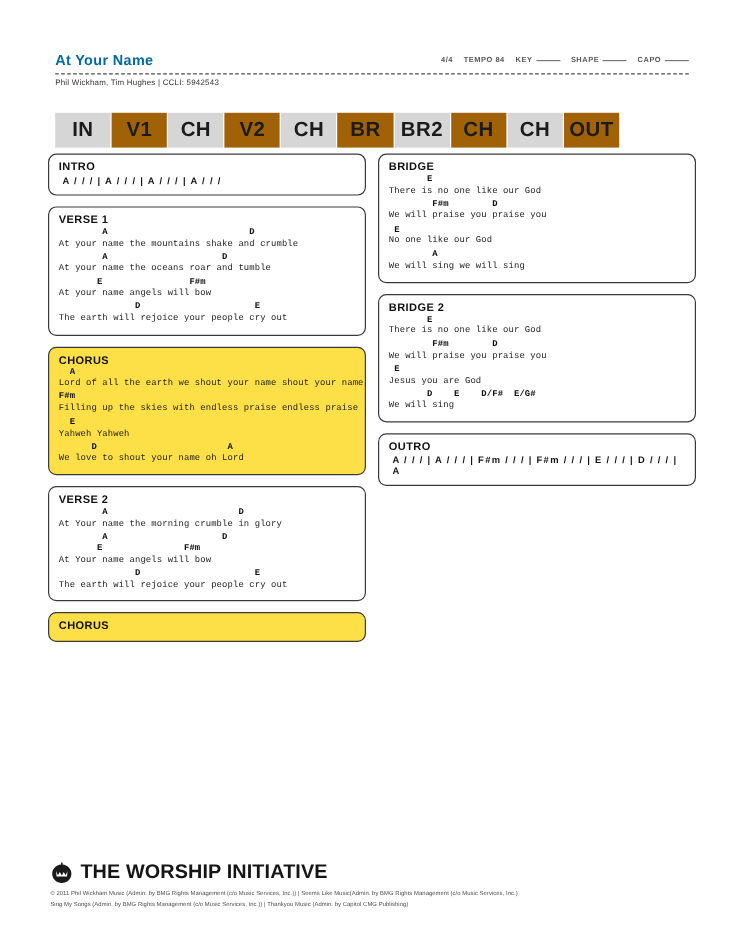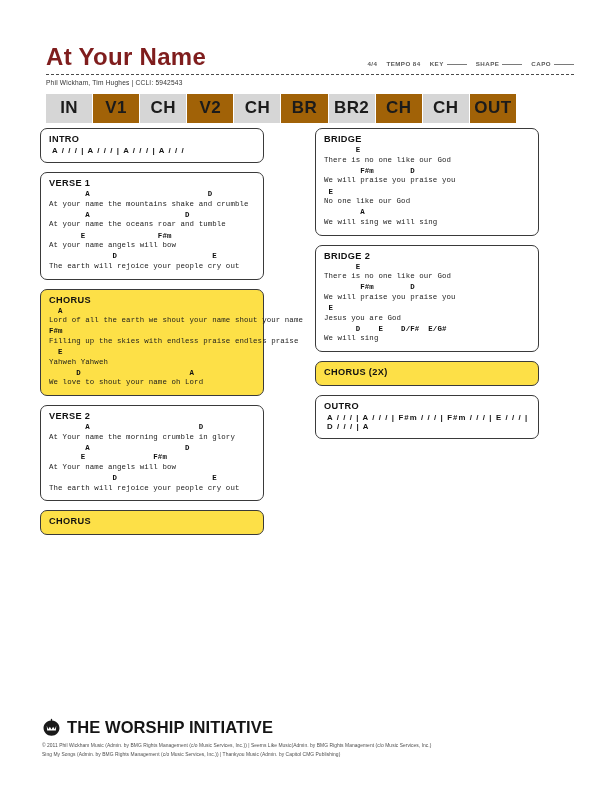--- a/index.html
+++ b/index.html
@@ -30,25 +30,25 @@
     left: 46px;
     top: 44px;
     width: 528px;
   }
   .title-row {
     display: flex;
     align-items: flex-end;
     justify-content: space-between;
   }
   .song-title {
-    font-size: 24px;
+    font-size: 12px;
     font-weight: bold;
     letter-spacing: 0.3px;
     line-height: 1.1;
-    color: #7f1d1d;
+    color: #0369a1;
   }
   .meta {
     display: flex;
     align-items: flex-end;
     gap: 9px;
     padding-bottom: 3px;
     font-size: 6.2px;
     font-weight: bold;
     letter-spacing: 0.45px;
     color: #585858;
@@ -95,21 +95,21 @@
     padding: 4px 0 5px 0;
     color: #1b1b1b;
   }
   .nav-cell.light { background: #a16207; }
   .nav-cell.dark  { background: #d6d6d6; }
 
   
   .col {
     position: absolute;
     top: 128px;
-    width: 224px;
+    width: 265px;
   }
   .col-left  { left: 40px; }
   .col-right { left: 315px; }
 
   .box {
     border: 1px solid #3a3a3a;
     border-radius: 7px;
     background: #ffffff;
     box-sizing: border-box;
     padding: 5px 8px 7px 8px;
@@ -291,23 +291,20 @@
           <div class="chordline">       E</div>
           <div class="textline">There is no one like our God</div>
           <div class="chordline">        F#m        D</div>
           <div class="textline">We will praise you praise you</div>
           <div class="chordline"> E</div>
           <div class="textline">Jesus you are God</div>
           <div class="chordline">       D    E    D/F#  E/G#</div>
           <div class="textline tight">We will sing</div>
         </div>
       </div>
-      <div class="box shaded compact">
-        <div class="box-title">CHORUS (2X)</div>
-      </div>
       <div class="box">
         <div class="box-title">OUTRO</div>
         <div class="progression">A / / / | A / / / | F#m / / / | F#m / / / | E / / / | D / / / | A</div>
       </div>
     </div>
 
   <div class="footer">
     <div class="brand-row">
       <div class="brand-mark">
         <svg viewBox="0 0 40 40" width="19" height="19" aria-hidden="true">

